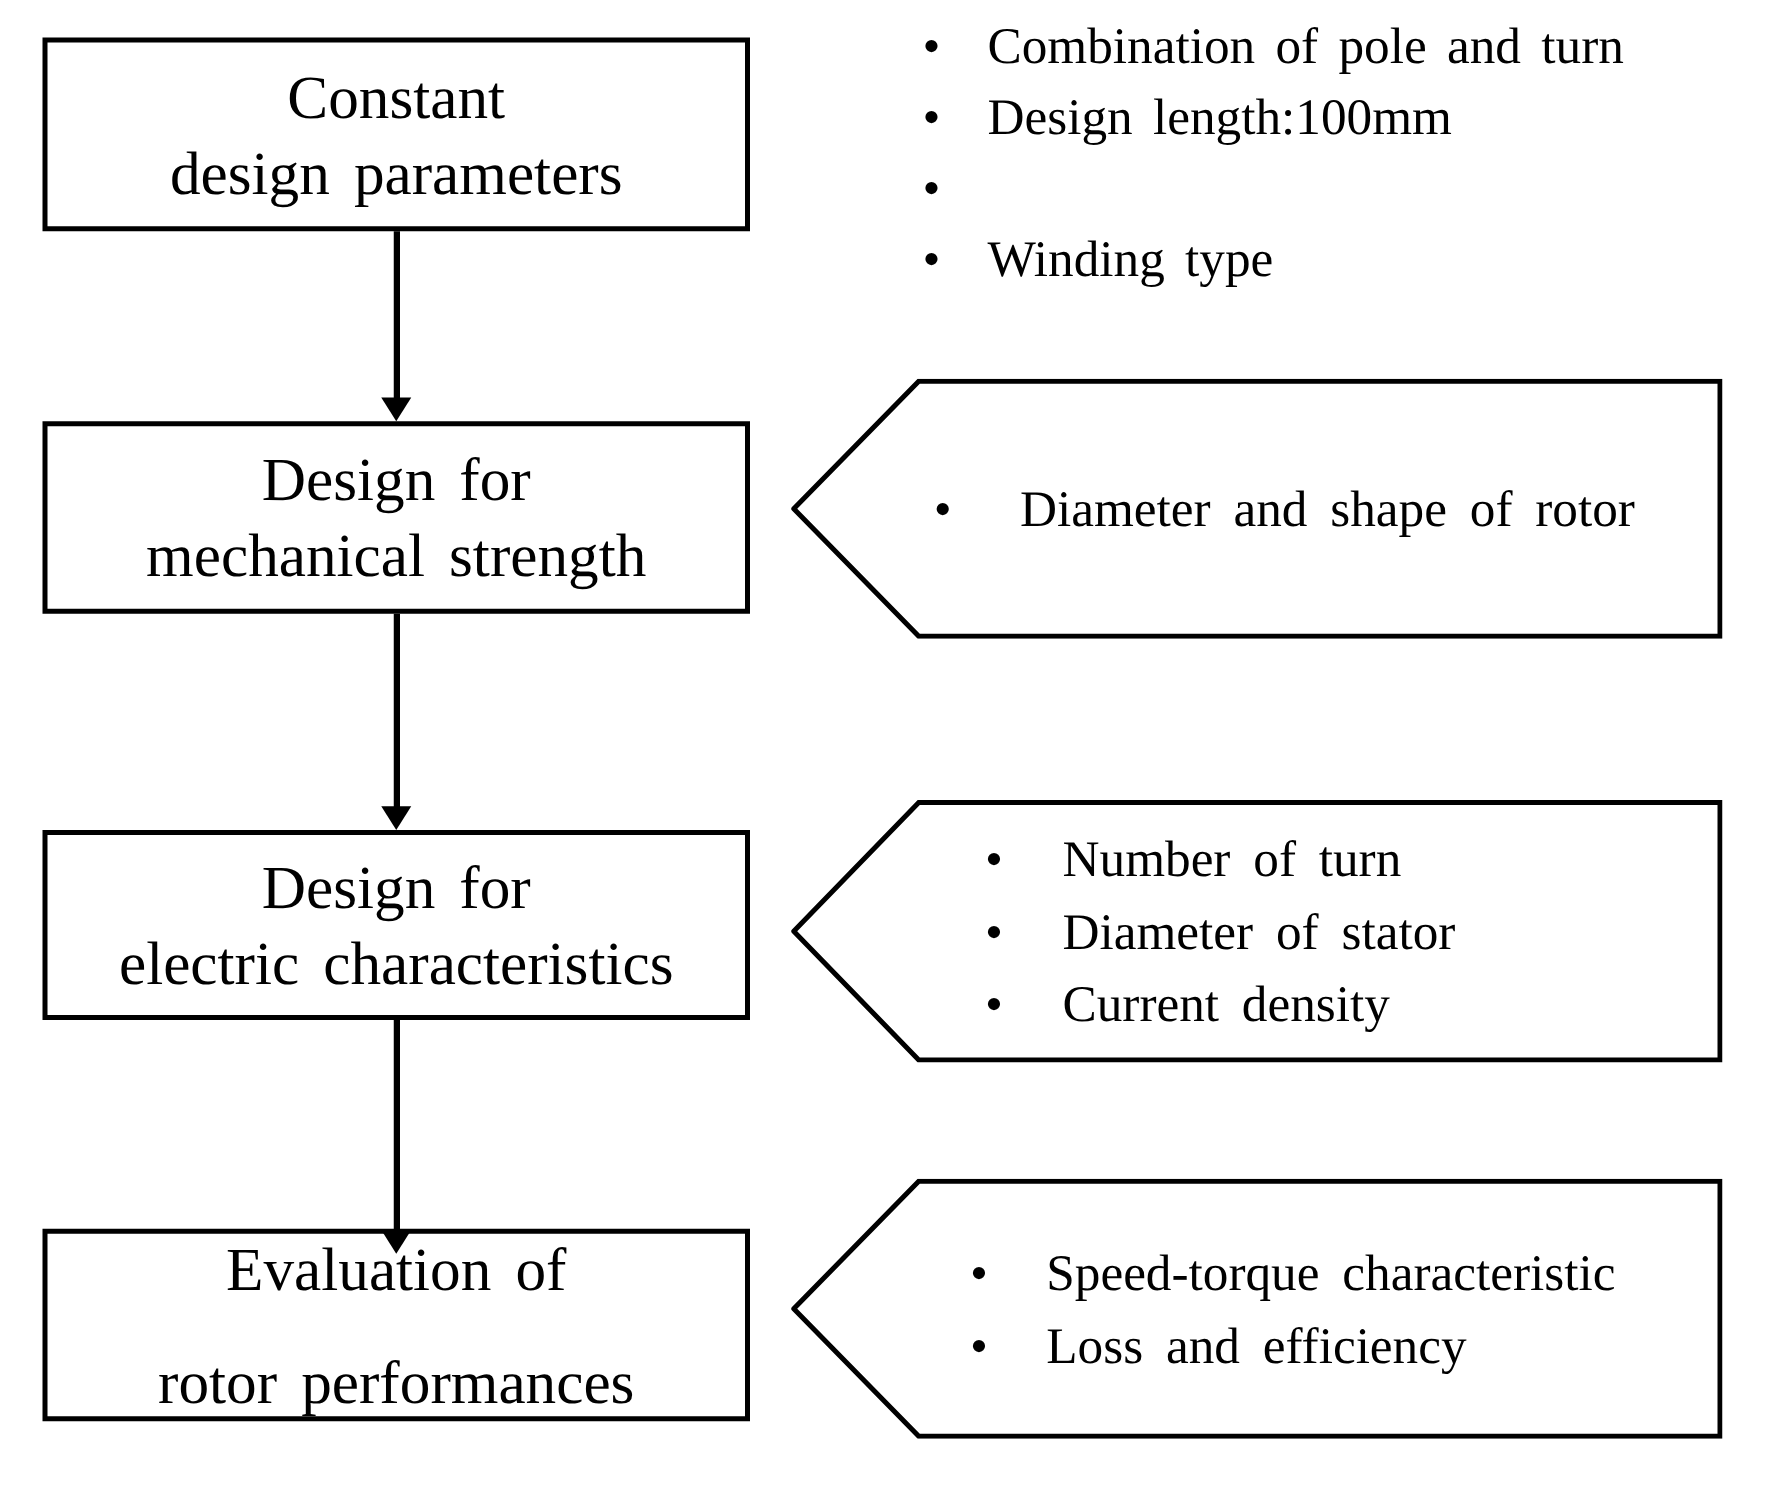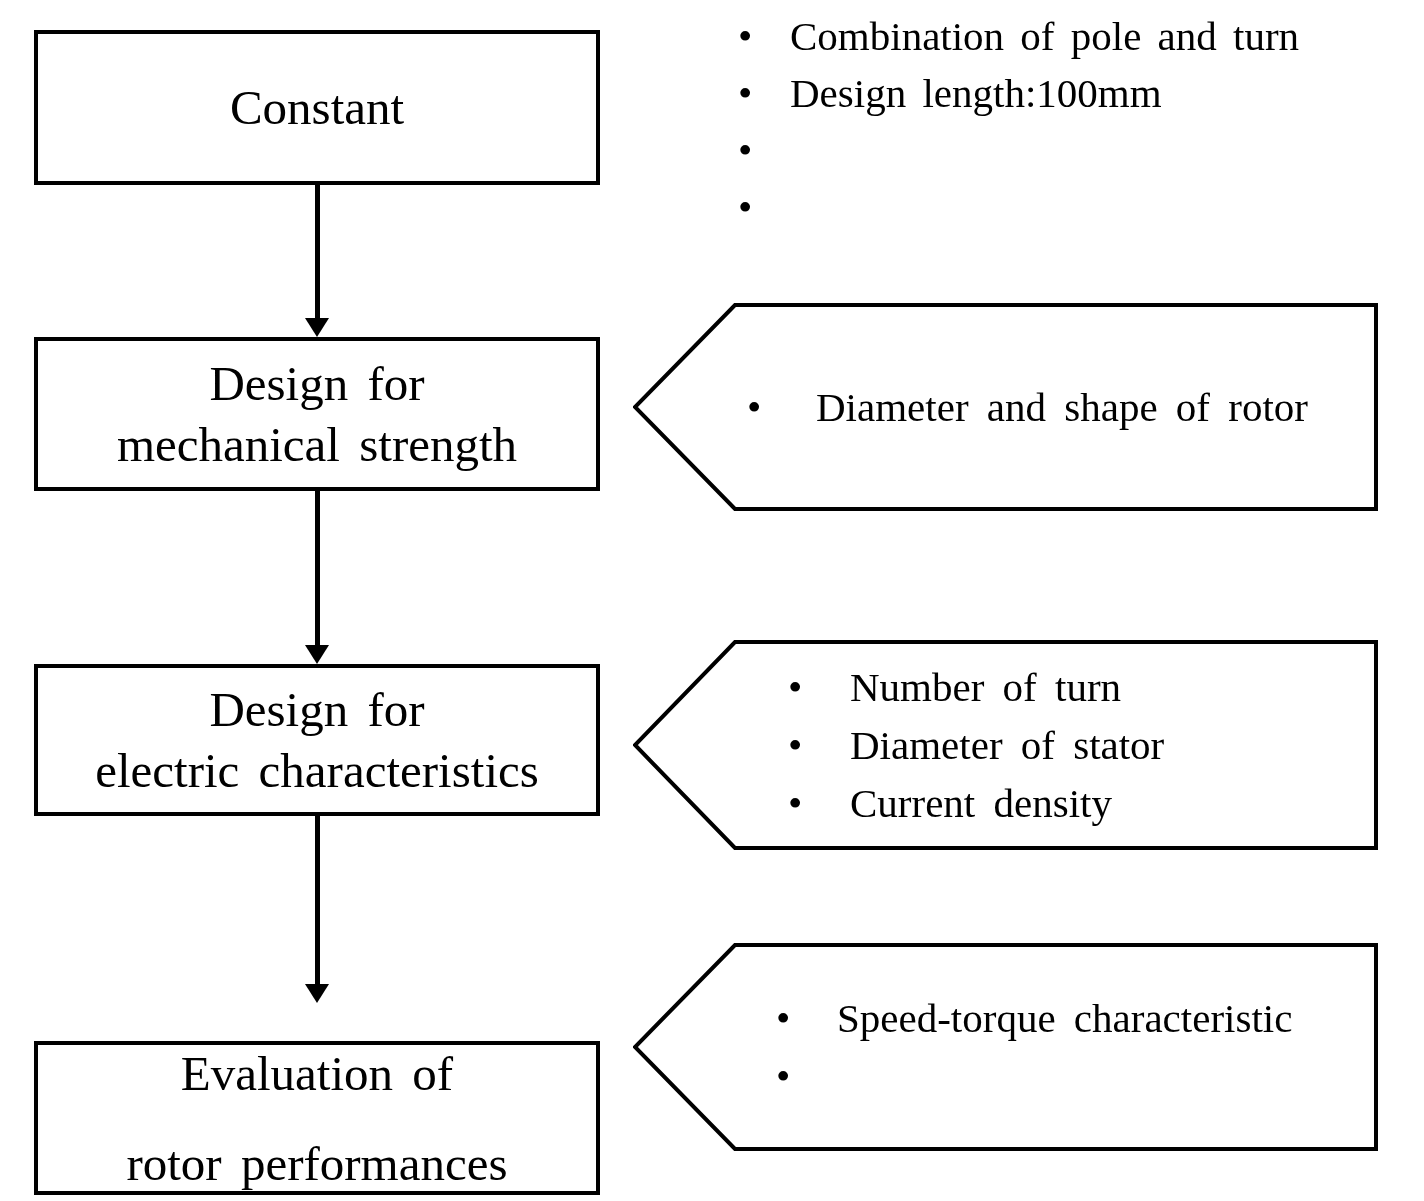--- a/index.html
+++ b/index.html
@@ -28,21 +28,21 @@
   }
   .flow-box .box-line {
     font-size: 49px;
     line-height: 61px;
     word-spacing: 7px;
     white-space: nowrap;
   }
   .box1 { top: 30px;   height: 155px; }
   .box2 { top: 337px;  height: 154px; }
   .box3 { top: 664px;  height: 152px; }
-  .box4 { top: 1041px; height: 154px; gap: 29px; }
+  .box4 { top: 983px; height: 154px; gap: 29px; }
 
   
   .flow-arrow { position: absolute; left: 300px; width: 36px; }
   .arrow1 { top: 185px; height: 152px; }
   .arrow2 { top: 491px; height: 173px; }
   .arrow3 { top: 816px; height: 187px; }
   .flow-arrow .shaft {
     position: absolute;
     left: 15px; top: 0; bottom: 16px;
     width: 5px;
@@ -121,20 +121,21 @@
   .c3 ul { padding-left: 143px; }
   .c3 .bullet { width: 61px; }
 </style>
 </head>
 <body>
 
 <div class="canvas">
 
   <div class="flow-box box1">
     <div class="box-line">Constant</div>
+    <div class="box-line">design parameters</div>
   </div>
   <div class="flow-box box2">
     <div class="box-line">Design for</div>
     <div class="box-line">mechanical strength</div>
   </div>
   <div class="flow-box box3">
     <div class="box-line">Design for</div>
     <div class="box-line">electric characteristics</div>
   </div>
   <div class="flow-box box4">
@@ -162,20 +163,21 @@
     </li>
     <li>
       <span class="bullet">•</span>
       <span>Design length:100mm</span>
     </li>
     <li>
       <span class="bullet">•</span>
     </li>
     <li>
       <span class="bullet">•</span>
+      <span>Winding type</span>
     </li>
   </ul>
 
   <div class="callout c1">
     <svg class="shape" viewBox="0 0 745 208" preserveAspectRatio="none">
       <polygon points="102,2 743,2 743,206 102,206 2,104" fill="#ffffff" stroke="#000000" stroke-width="4" stroke-linejoin="miter"></polygon>
     </svg>
     <ul>
       <li>
         <span class="bullet">•</span>
@@ -208,17 +210,18 @@
     <svg class="shape" viewBox="0 0 745 208" preserveAspectRatio="none">
       <polygon points="102,2 743,2 743,206 102,206 2,104" fill="#ffffff" stroke="#000000" stroke-width="4" stroke-linejoin="miter"></polygon>
     </svg>
     <ul>
       <li>
         <span class="bullet">•</span>
         <span>Speed-torque characteristic</span>
       </li>
       <li>
         <span class="bullet">•</span>
+        <span>Loss and efficiency</span>
       </li>
     </ul>
   </div>
 
 </div>
 
 </body></html>

